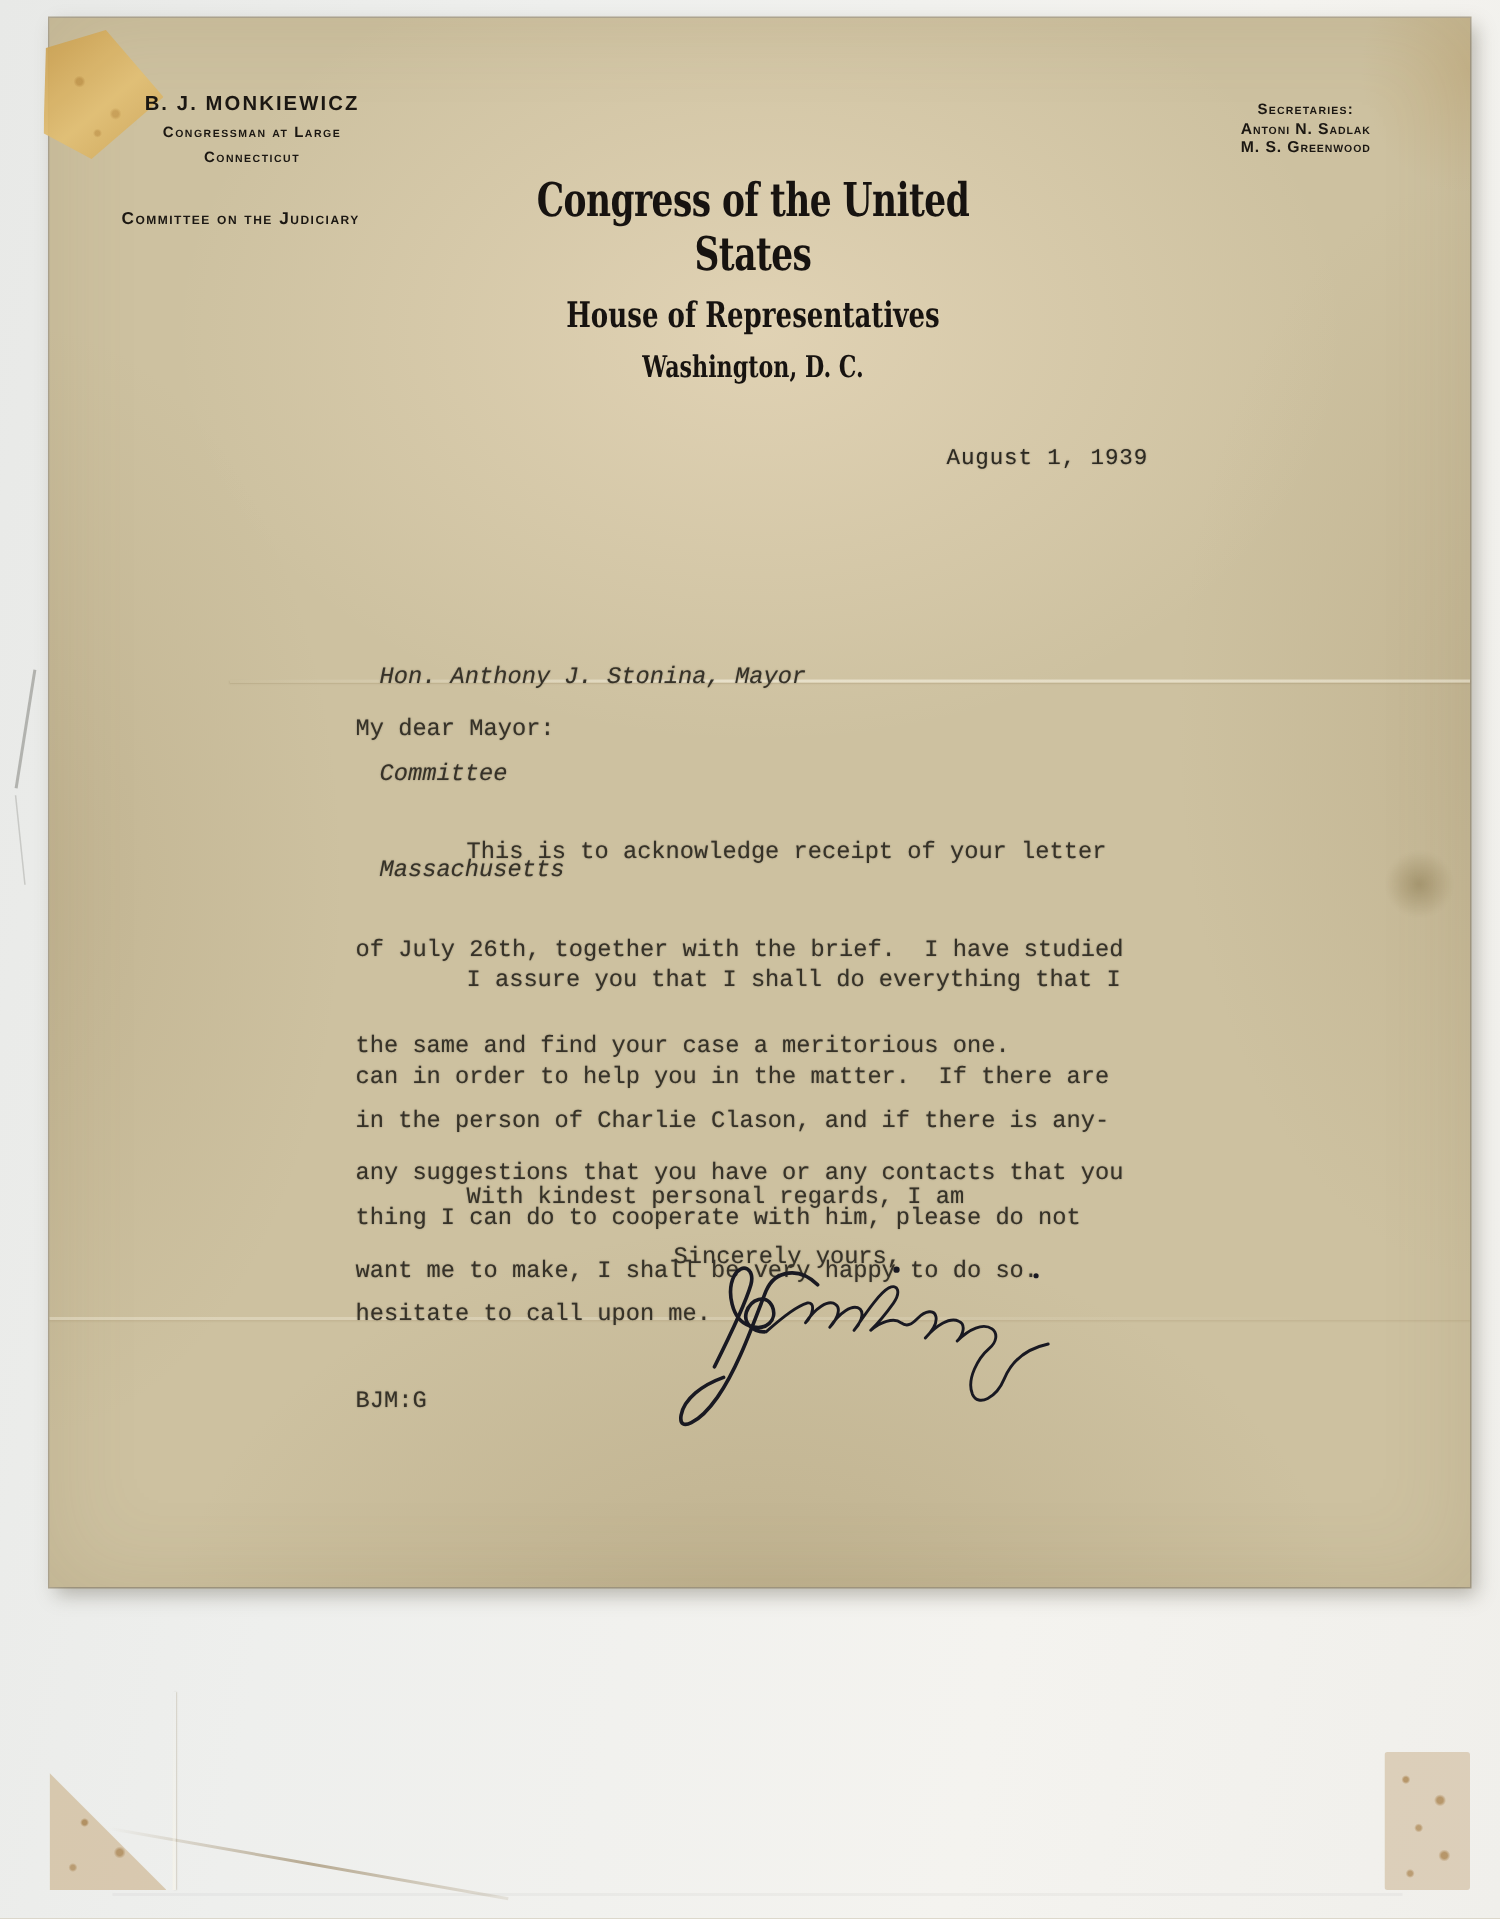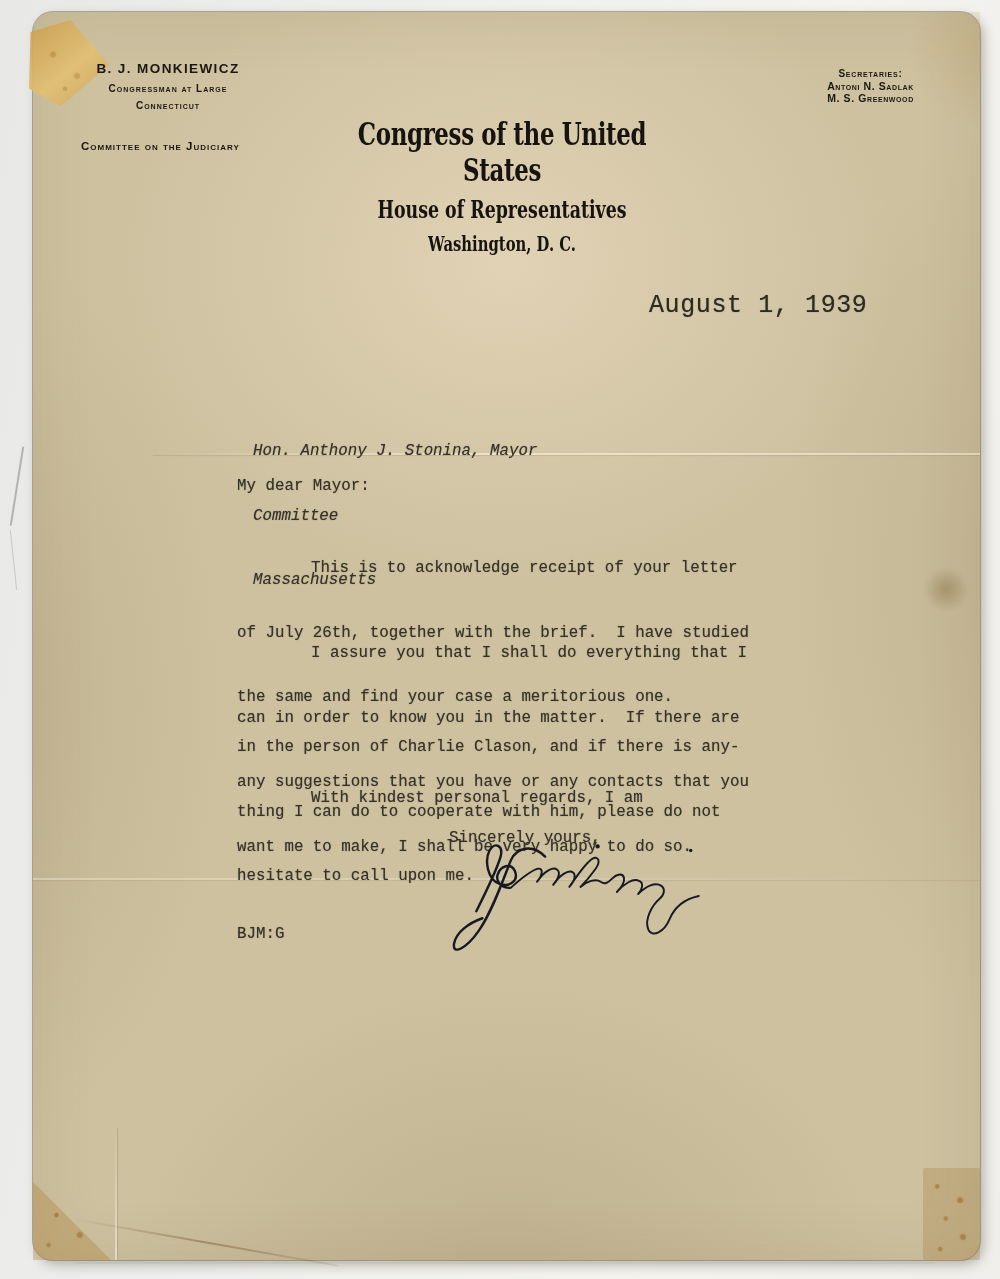--- a/index.html
+++ b/index.html
@@ -4,28 +4,28 @@
 <style>
   html,body{margin:0;padding:0;}
   body{font-family:"Liberation Sans",sans-serif;background:#dddddd;}
   .scan{position:relative;width:1000px;height:1279px;overflow:hidden;
         background:linear-gradient(100deg,#e8e9e7 0%,#eeefed 30%,#f4f3ef 70%,#f0efeb 100%);}
   .bed-scratch{position:absolute;background:rgba(110,110,105,0.45);}
   .bed-scratch.s1{left:16px;top:446px;width:1.5px;height:80px;transform:rotate(9deg);}
   .bed-scratch.s2{left:13px;top:530px;width:1px;height:60px;transform:rotate(-6deg);opacity:.6;}
   .bed-scratch.s3{left:75px;top:1262px;width:860px;height:2px;transform:none;opacity:.12;}
 
-  .paper{position:absolute;left:33px;top:12px;width:947px;height:1248px;
+  .paper{position:absolute;left:33px;top:12px;width:947px;height:1046px;
     background:
       radial-gradient(ellipse 55% 35% at 50% 20%, rgba(240,224,196,0.55), rgba(240,224,196,0) 75%),
       radial-gradient(ellipse 70% 45% at 50% 104%, rgba(138,118,78,0.22), rgba(138,118,78,0) 60%),
       radial-gradient(ellipse 35% 55% at -2% 55%, rgba(148,128,88,0.20), rgba(148,128,88,0) 65%),
       radial-gradient(ellipse 35% 55% at 102% 45%, rgba(148,128,88,0.18), rgba(148,128,88,0) 65%),
       #cdc1a0;
-    box-shadow:0 0 0 1px rgba(125,110,75,0.55), 4px 5px 12px rgba(95,90,75,0.4), inset 0 0 60px rgba(120,100,60,0.15);border-radius:20px;}
+    box-shadow:0 0 0 1px rgba(125,110,75,0.55), 4px 5px 12px rgba(95,90,75,0.4), inset 0 0 60px rgba(120,100,60,0.15);}
 
   
   .tape{position:absolute;left:-4px;top:8px;width:80px;height:86px;opacity:.92;
     clip-path:polygon(2% 14%,52% 0%,100% 52%,40% 100%,0% 80%);
     background:
       radial-gradient(circle at 30% 40%, rgba(150,95,25,.35) 2px, transparent 4px),
       radial-gradient(circle at 60% 65%, rgba(150,95,25,.3) 2px, transparent 4px),
       radial-gradient(circle at 45% 80%, rgba(150,95,25,.3) 1.5px, transparent 3px),
       linear-gradient(140deg,#c99e4f,#e2bf74 55%,#d0a758);}
   .stain-bl{position:absolute;left:0;top:1148px;width:78px;height:100px;
@@ -73,21 +73,21 @@
   .secretary{font-size:10.5px;font-variant:small-caps;letter-spacing:.6px;}
   .org{position:absolute;left:244px;top:104px;width:450px;text-align:center;color:#171310;}
   .org div{font-family:"DejaVu Serif",serif;font-weight:bold;}
   .org-l1{font-size:31px;transform:scaleX(.74);letter-spacing:-.5px;}
   .org-l2{font-size:23.5px;transform:scaleX(.74);margin-top:8px;}
   .org-l3{font-size:20px;transform:scaleX(.74);margin-top:8px;}
 
   
   .tw{font-family:"Liberation Mono","DejaVu Sans Mono",monospace;color:#363228;
       text-shadow:0 0 1px rgba(54,50,40,.55);font-size:15.8px;line-height:21.5px;white-space:pre;}
-  .date{position:absolute;left:616px;top:283px;font-size:25px;letter-spacing:.6px;color:#2d2a22;}
+  .date{position:absolute;left:598px;top:283px;font-size:15px;letter-spacing:.6px;color:#2d2a22;}
   .recipient{position:absolute;left:220px;top:386px;font-style:italic;}
   .salutation{position:absolute;left:204px;top:464px;}
   .para{position:absolute;left:204px;}
   .p1{top:503px;} .p2{top:588px;} .p3{top:682px;}
   .indent{padding-left:74px;}
   .closing{position:absolute;left:278px;top:776px;}
   .valediction{position:absolute;left:416px;top:816px;}
   .reference{position:absolute;left:204px;top:912px;}
 
   .signature{position:absolute;left:415px;top:824px;width:268px;height:120px;}
@@ -144,21 +144,21 @@
     <div class="salutation tw">My dear Mayor:</div>
 
     <div class="para p1 tw">
       <div class="indent">This is to acknowledge receipt of your letter</div>
       <div>of July 26th, together with the brief.  I have studied</div>
       <div>the same and find your case a meritorious one.</div>
     </div>
 
     <div class="para p2 tw">
       <div class="indent">I assure you that I shall do everything that I</div>
-      <div>can in order to know you in the matter.  If there are</div>
+      <div>can in order to help you in the matter.  If there are</div>
       <div>any suggestions that you have or any contacts that you</div>
       <div>want me to make, I shall be very happy to do so.</div>
     </div>
 
     <div class="para p3 tw">
       <div>in the person of Charlie Clason, and if there is any-</div>
       <div>thing I can do to cooperate with him, please do not</div>
       <div>hesitate to call upon me.</div>
     </div>
 

